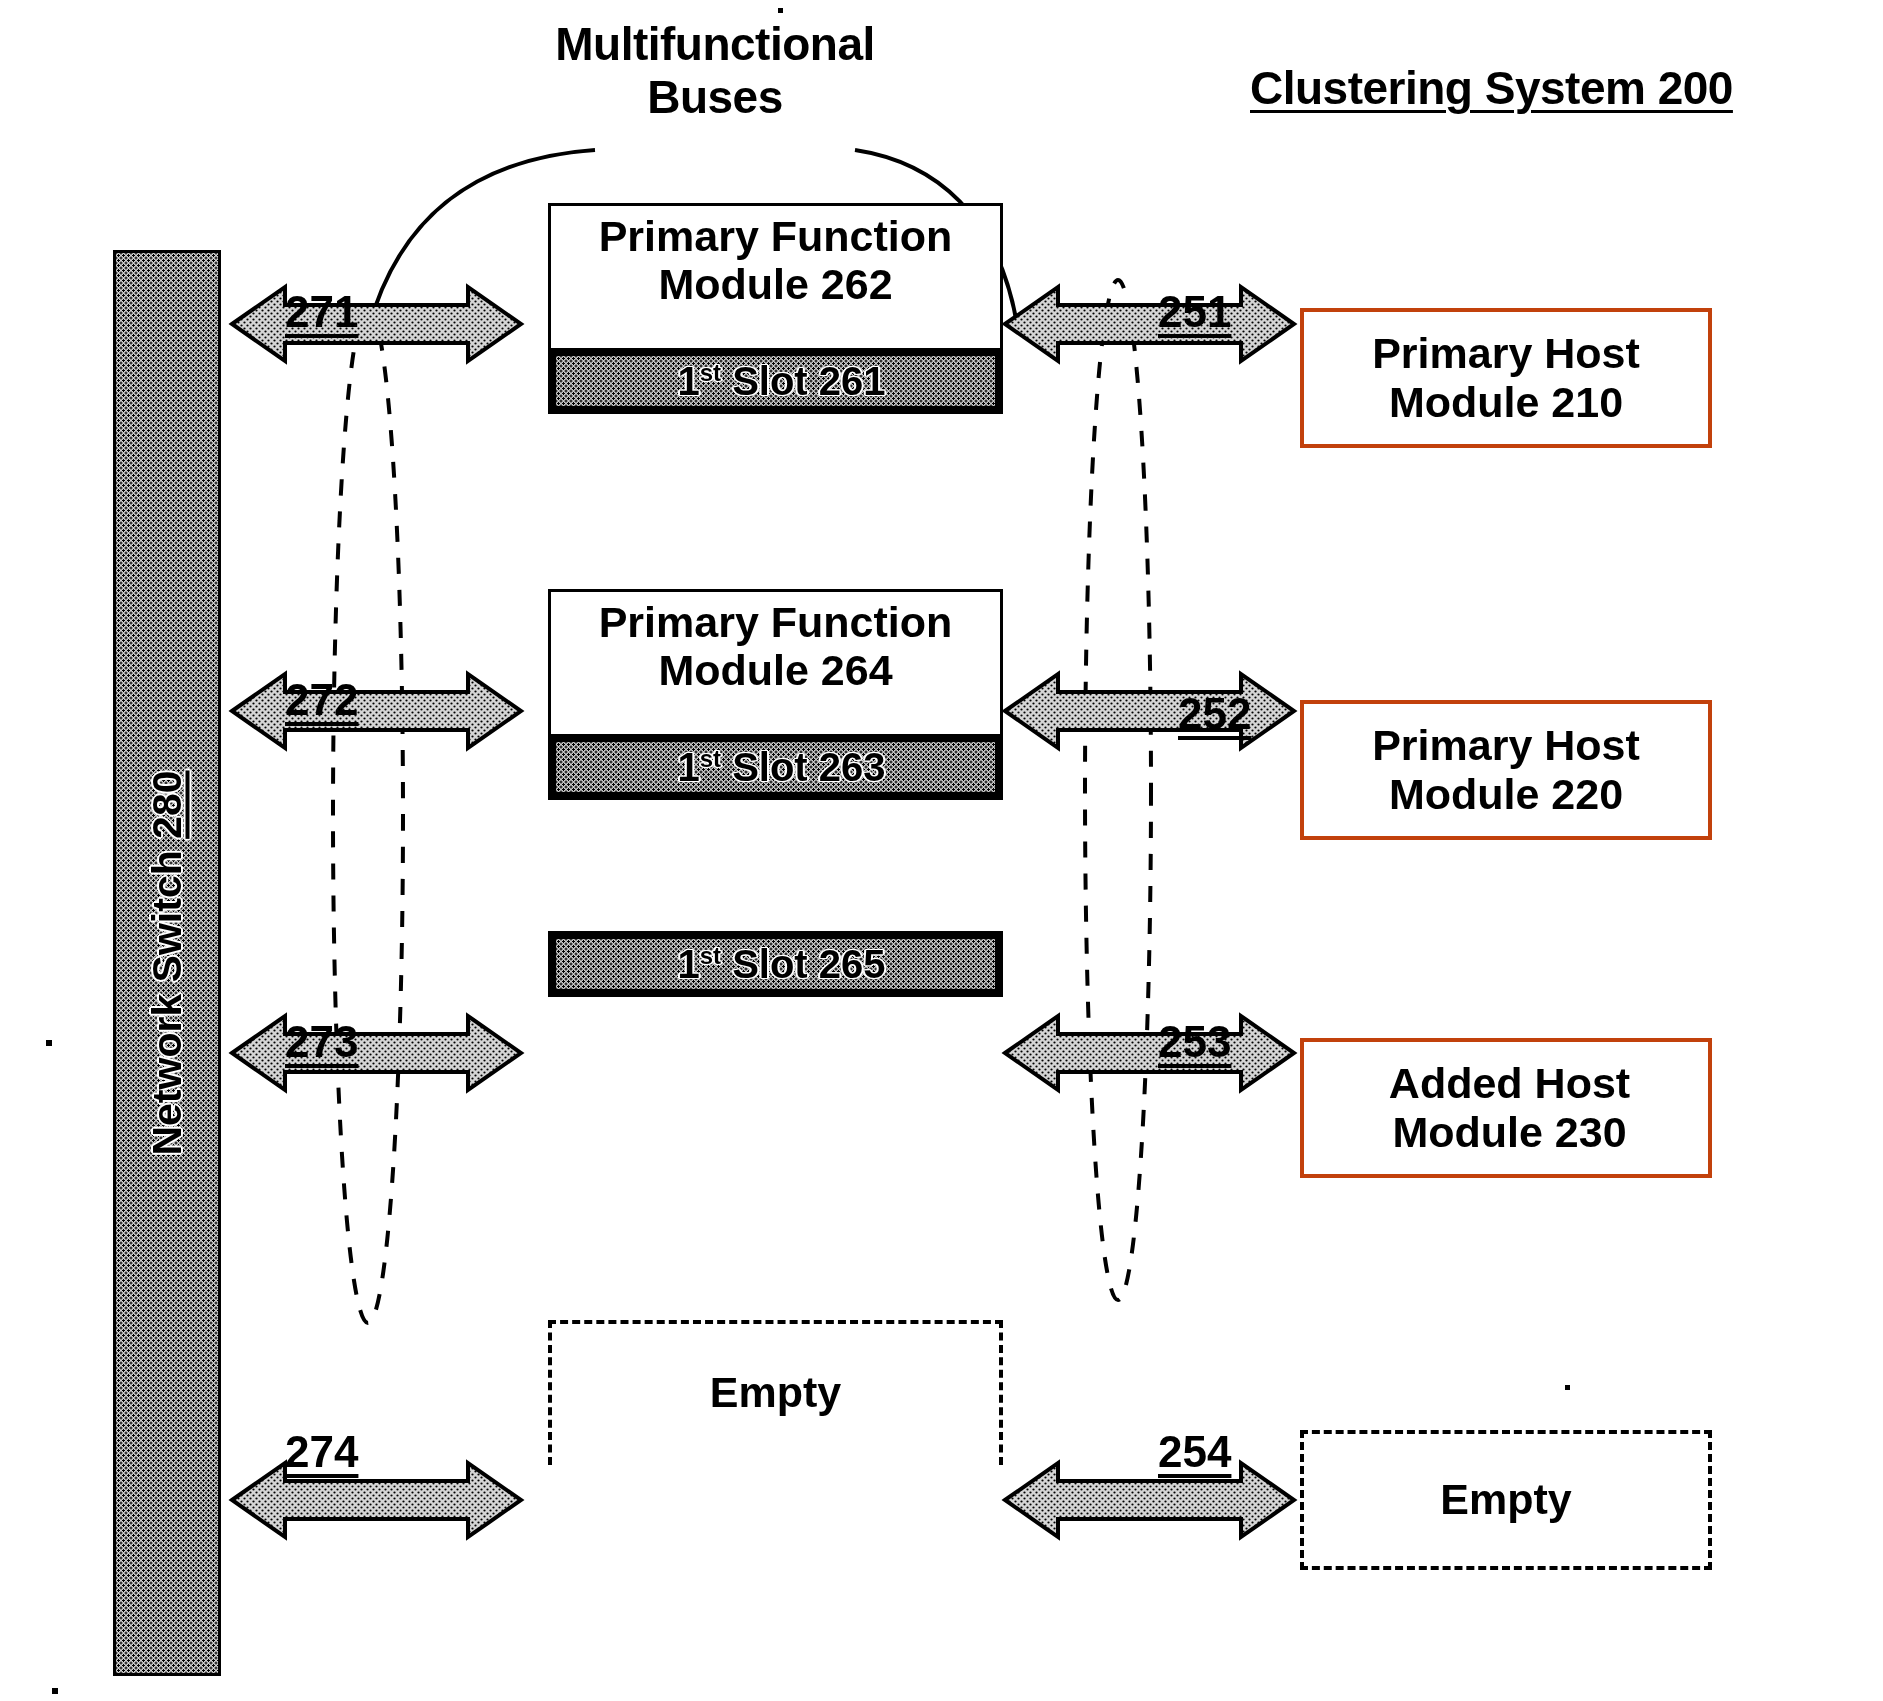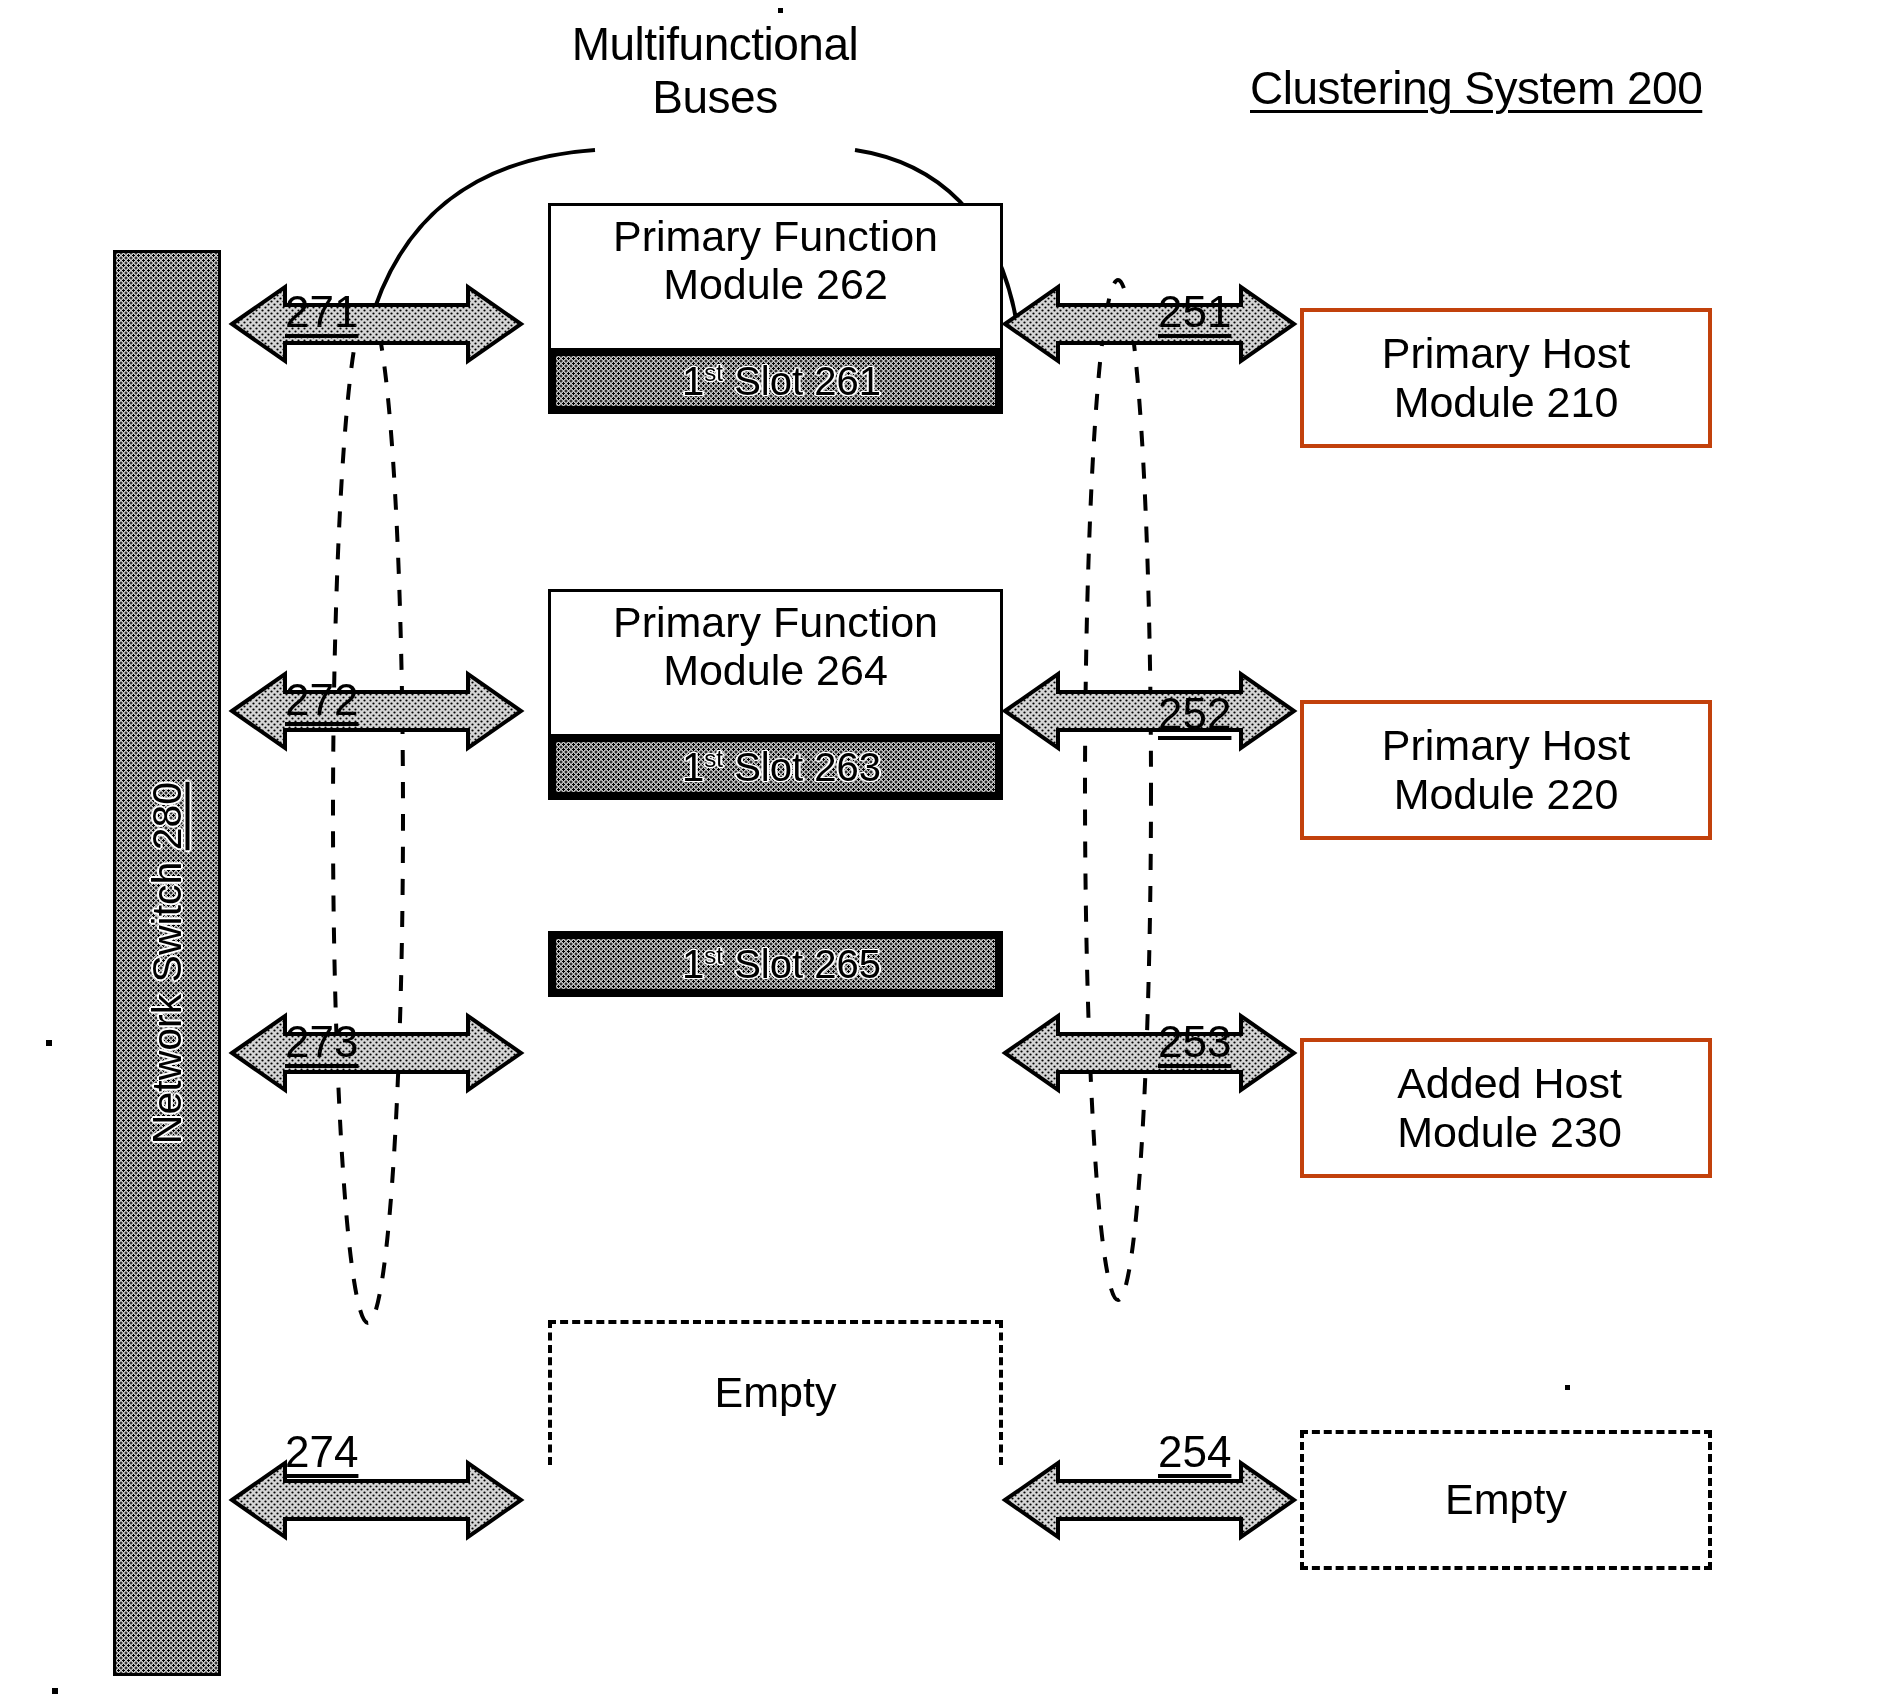--- a/index.html
+++ b/index.html
@@ -11,20 +11,21 @@
   body {
     font-family: "Liberation Sans", sans-serif;
     color: #000000;
   }
   #stage {
     position: relative;
     width: 1883px;
     height: 1701px;
     background: #ffffff;
     overflow: hidden;
+    font-weight: bold;
   }
   .abs { position: absolute; }
 
   
   .heading {
     font-size: 46px;
     line-height: 1.15;
     text-align: center;
     white-space: pre-line;
     letter-spacing: -0.5px;
@@ -248,21 +249,21 @@
   <div class="abs fn-wrap" style="left:548px; top:589px;">
     <div class="fn-top" style="height:145px;">Primary Function
 Module 264</div>
     <div class="slot">
       <div class="slot-label">
         <span>1</span><sup>st</sup><span> Slot 263</span>
       </div>
     </div>
   </div>
 
-  <div class="abs refnum" style="left:1158px; top:692px;">252</div>
+  <div class="abs refnum" style="left:1158px; top:692px;padding-left:20px;">252</div>
 
   <div class="abs host-box" style="left:1300px; top:700px; width:412px; height:140px;">Primary Host
 Module 220</div>
 
   <div class="abs refnum" style="left:285px; top:1020px;">273</div>
 
   <div class="abs fn-wrap" style="left:548px; top:931px;">
     <div class="slot">
       <div class="slot-label">
         <span>1</span><sup>st</sup><span> Slot 265</span>

